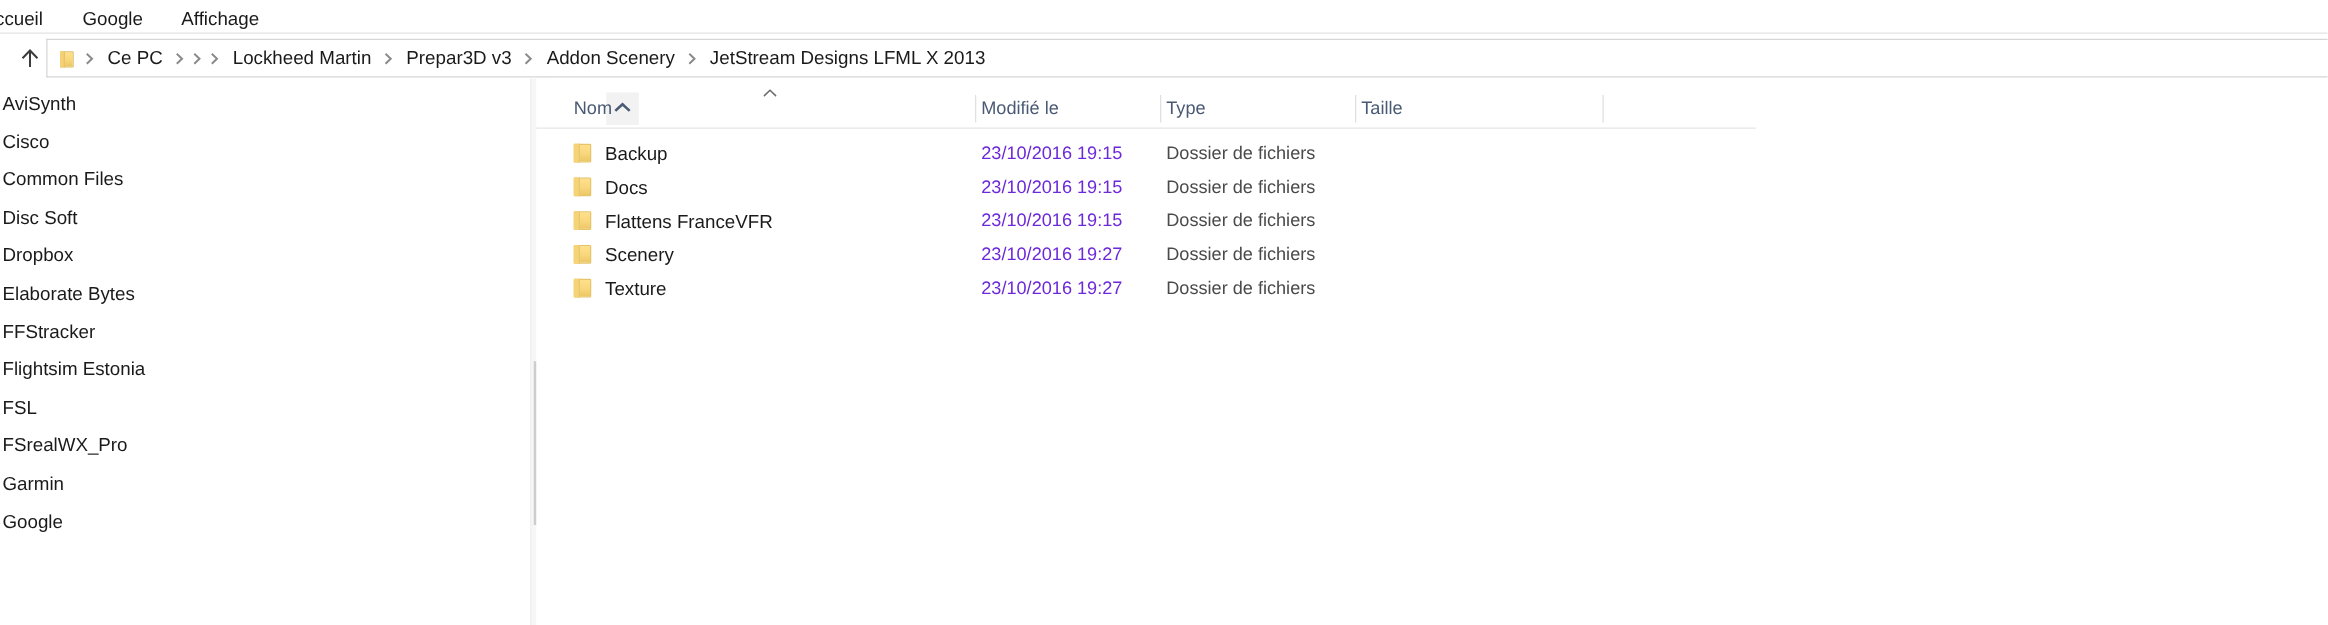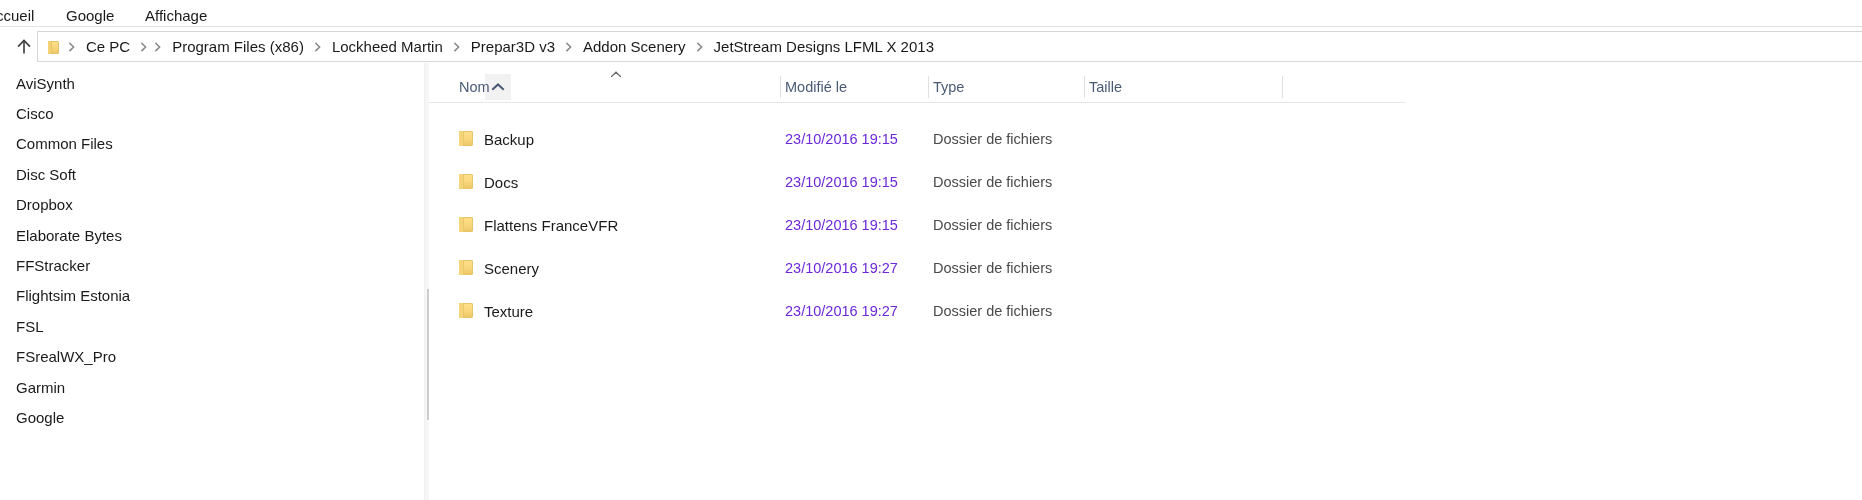--- a/index.html
+++ b/index.html
@@ -132,21 +132,21 @@
     overflow: hidden;
   }
   .nav-item {
     position: absolute;
     left: 0;
     height: 22px;
     line-height: 22px;
     font-size: 15px;
     color: #1a1a1a;
     white-space: nowrap;
-    padding-left: 16px;
+    padding-left: 2px;
     cursor: default;
   }
 
   
   #nav-scrollbar {
     position: absolute;
     left: 424px; top: 63px;
     width: 16px;
     height: 437px;
     background: #f6f6f6;
@@ -233,21 +233,20 @@
   
   #file-rows {
     position: absolute;
     left: 0; top: 47px;
     width: 976px;
   }
   .file-row {
     position: relative;
     height: 27px;
     cursor: default;
-    margin-top: 16px;
   }
   .row-icon {
     position: absolute;
     left: 28px; top: 4px;
     width: 19px; height: 17px;
   }
   .row-icon .fbody {
     position: absolute;
     left: 2px; top: 1px;
     width: 14px; height: 15px;
@@ -317,21 +316,20 @@
         <svg width="12" height="12" viewBox="0 0 12 12">
             <path d="M4 2.5 L7.6 6 L4 9.5" stroke="#8a8a8a" stroke-width="1.6" fill="none" stroke-linecap="square"></path>
           </svg>
       </span>
 
       <span class="crumb-sep">
         <svg width="12" height="12" viewBox="0 0 12 12">
             <path d="M4 2.5 L7.6 6 L4 9.5" stroke="#8a8a8a" stroke-width="1.6" fill="none" stroke-linecap="square"></path>
           </svg>
       </span>
-      <span class="crumb-text">Program Files (x86)</span>
 
       <span class="crumb-sep">
         <svg width="12" height="12" viewBox="0 0 12 12">
             <path d="M4 2.5 L7.6 6 L4 9.5" stroke="#8a8a8a" stroke-width="1.6" fill="none" stroke-linecap="square"></path>
           </svg>
       </span>
       <span class="crumb-text">Lockheed Martin</span>
 
       <span class="crumb-sep">
         <svg width="12" height="12" viewBox="0 0 12 12">

